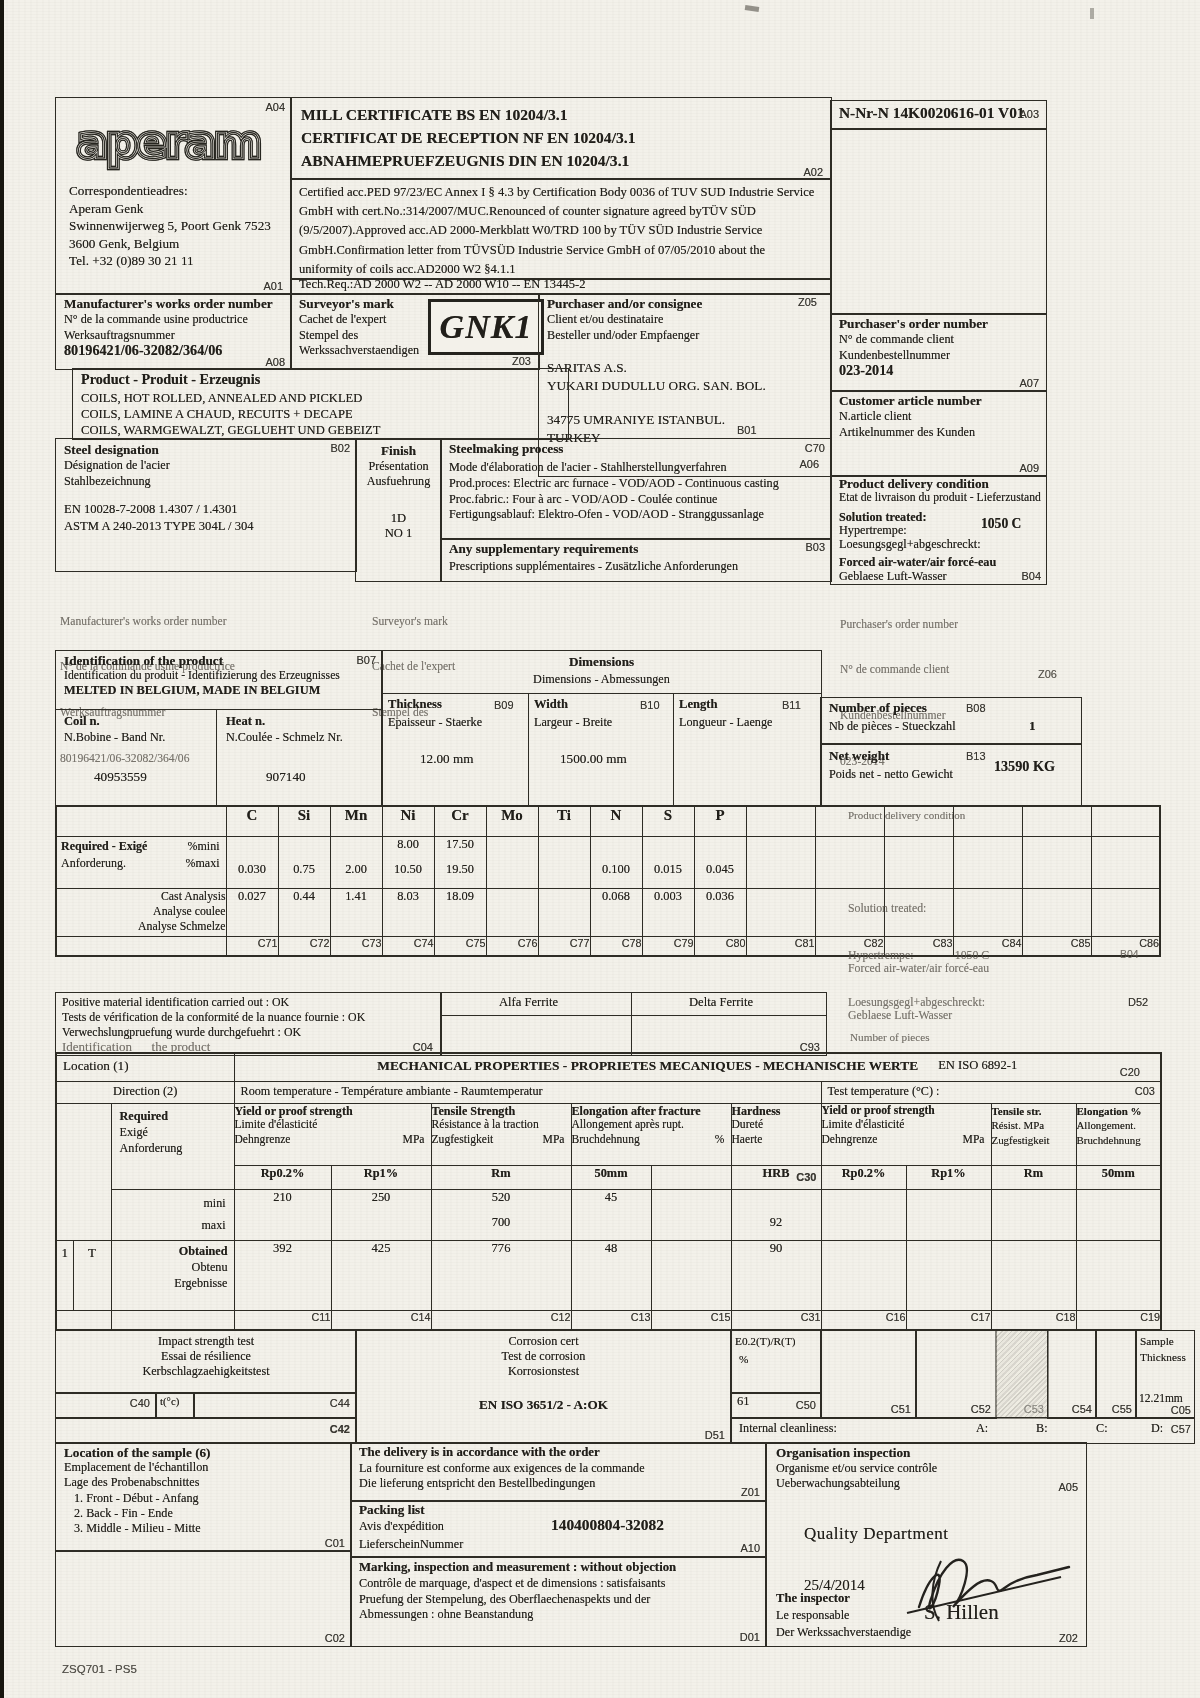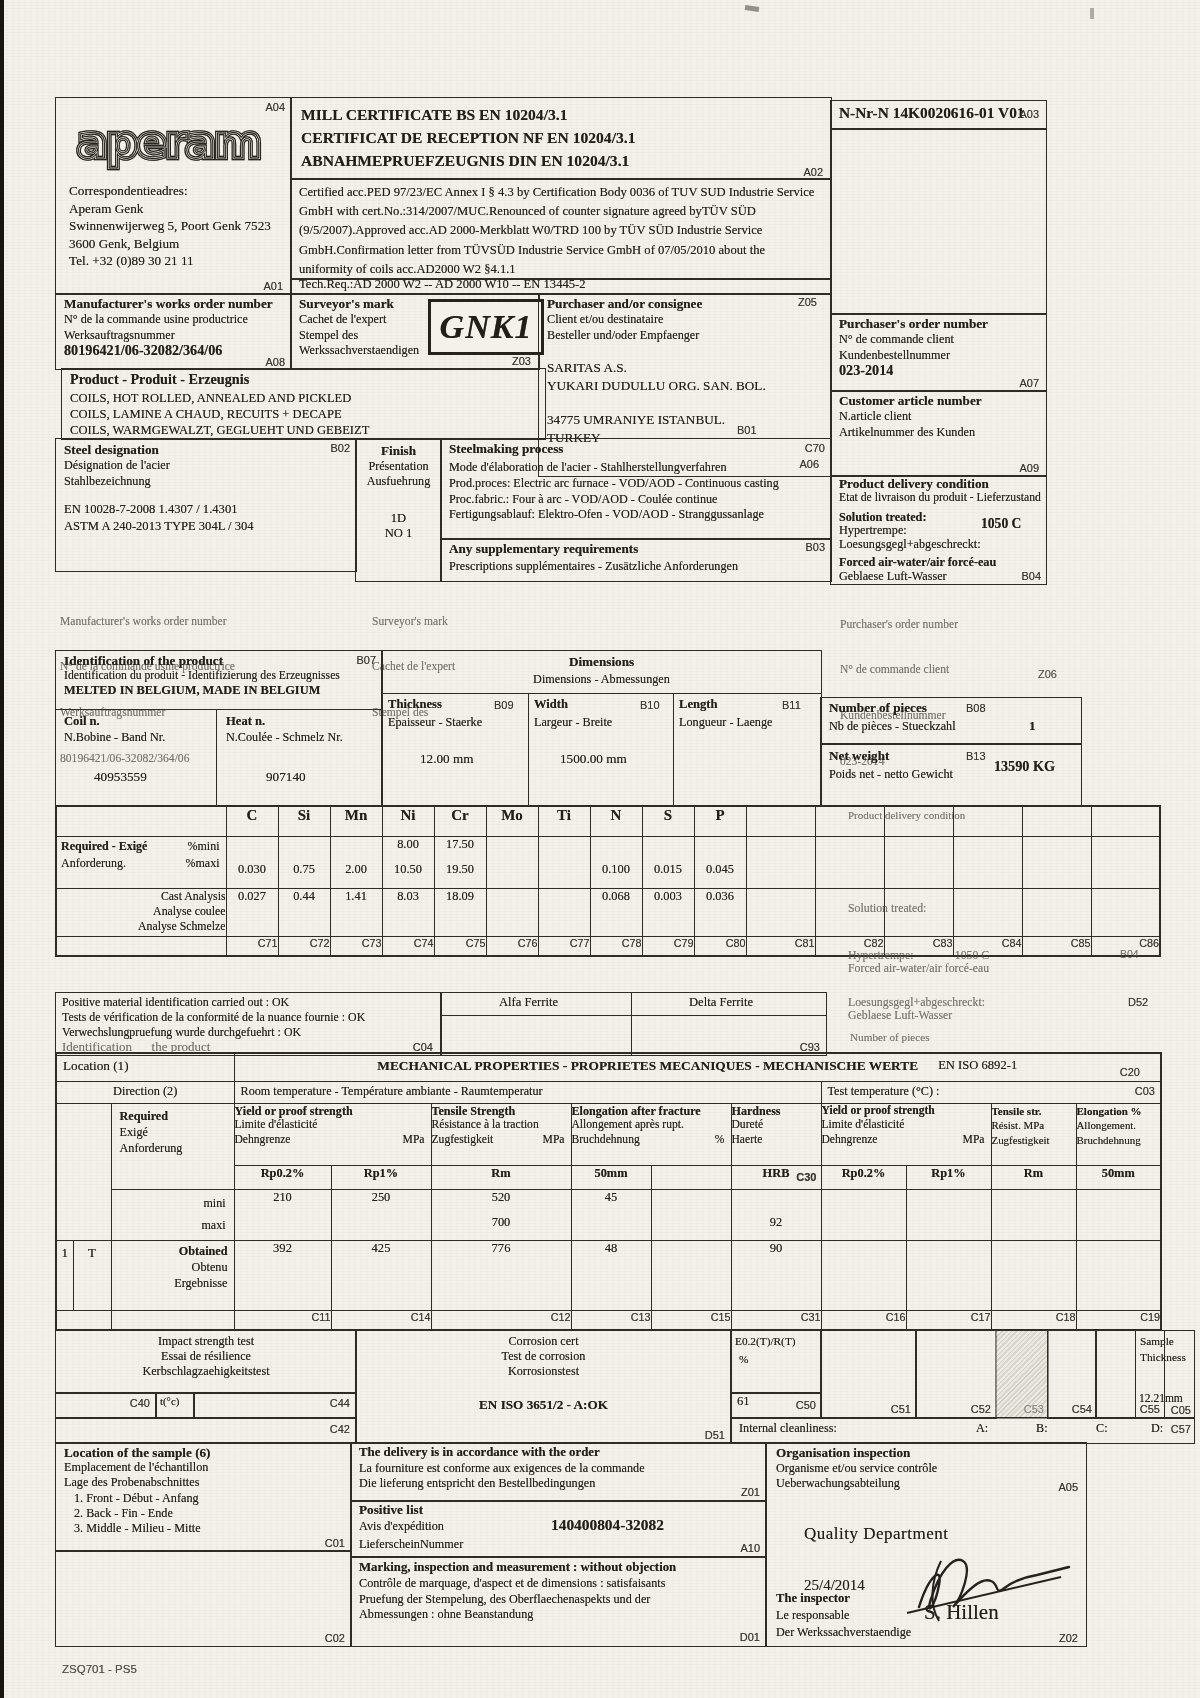--- a/index.html
+++ b/index.html
@@ -133,21 +133,21 @@
 
   <div class="bx" style="left:830px;top:390px;width:215px;height:85px;">
     <div class="tx" style="left:8px;top:2px;line-height:15.8px;">
       <div class="b f13">Customer article number</div>
       <div class="f12">N.article client</div>
       <div class="f12">Artikelnummer des Kunden</div>
     </div>
     <div class="cc" style="right:7px;bottom:2px;">A09</div>
   </div>
 
-  <div class="bx" style="left:61px;top:368px;width:483px;height:70px;">
+  <div class="bx" style="left:72px;top:368px;width:483px;height:70px;padding-left:12px;">
     <div class="tx b f14" style="left:8px;top:2px;">Product - Produit - Erzeugnis</div>
     <div class="tx f125" style="left:8px;top:21px;line-height:16px;">
       <div>COILS, HOT ROLLED, ANNEALED AND PICKLED</div>
       <div>COILS, LAMINE A CHAUD, RECUITS + DECAPE</div>
       <div>COILS, WARMGEWALZT, GEGLUEHT UND GEBEIZT</div>
     </div>
   </div>
 
   <div class="bx" style="left:55px;top:438px;width:300px;height:132px;">
     <div class="cc" style="right:6px;top:3px;">B02</div>
@@ -628,21 +628,21 @@
   <div class="bx" style="left:55px;top:1392px;width:100px;height:25px;">
     <div class="cc" style="right:6px;top:4px;">C40</div>
   </div>
   <div class="bx" style="left:155px;top:1392px;width:38px;height:25px;">
     <div class="tx" style="left:4px;top:2px;font-size:10.8px;">t(°c)</div>
   </div>
   <div class="bx" style="left:193px;top:1392px;width:162px;height:25px;">
     <div class="cc" style="right:6px;top:4px;">C44</div>
   </div>
   <div class="bx" style="left:55px;top:1417px;width:300px;height:25px;">
-    <div class="cc" style="right:6px;top:5px;">C42</div>
+    <div class="cc" style="right:6px;top:5px;font-weight:bold;">C42</div>
   </div>
 
   <div class="bx" style="left:355px;top:1330px;width:375px;height:112px;text-align:center;">
     <div class="f12" style="margin-top:3px;">Corrosion cert</div>
     <div class="f12">Test de corrosion</div>
     <div class="f12">Korrosionstest</div>
     <div class="b f13" style="margin-top:18px;">EN ISO 3651/2 - A:OK</div>
     <div class="cc" style="right:6px;bottom:2px;">D51</div>
   </div>
 
@@ -659,21 +659,21 @@
   </div>
   <div class="bx" style="left:915px;top:1330px;width:80px;height:87px;">
     <div class="cc" style="right:5px;bottom:3px;">C52</div>
   </div>
   <div class="bx hatch" style="left:995px;top:1330px;width:52px;height:87px;opacity:0.55;">
     <div class="cc" style="right:4px;bottom:3px;">C53</div>
   </div>
   <div class="bx" style="left:1047px;top:1330px;width:48px;height:87px;">
     <div class="cc" style="right:4px;bottom:3px;">C54</div>
   </div>
-  <div class="bx" style="left:1095px;top:1330px;width:40px;height:87px;padding-left:28px;">
+  <div class="bx" style="left:1095px;top:1330px;width:40px;height:87px;">
     <div class="cc" style="right:4px;bottom:3px;">C55</div>
   </div>
   <div class="bx" style="left:1135px;top:1330px;width:58px;height:87px;">
     <div class="tx" style="left:4px;top:3px;font-size:11.3px;">Sample</div>
     <div class="tx" style="left:4px;top:19px;font-size:11.3px;">Thickness</div>
     <div class="tx" style="left:3px;top:60px;font-size:11.5px;">12.21mm</div>
     <div class="cc" style="right:3px;bottom:2px;">C05</div>
   </div>
   <div class="bx" style="left:730px;top:1417px;width:463px;height:25px;">
     <div class="tx f12" style="left:8px;top:3px;">Internal cleanliness:</div>
@@ -703,21 +703,21 @@
   <div class="bx" style="left:350px;top:1442px;width:415px;height:58px;">
     <div class="tx" style="left:8px;top:2px;line-height:15.6px;">
       <div class="b" style="font-size:12.8px;">The delivery is in accordance with the order</div>
       <div class="f12">La fourniture est conforme aux exigences de la commande</div>
       <div class="f12">Die lieferung entspricht den Bestellbedingungen</div>
     </div>
     <div class="cc" style="right:6px;bottom:3px;">Z01</div>
   </div>
 
   <div class="bx" style="left:350px;top:1500px;width:415px;height:56px;">
-    <div class="tx b f13" style="left:8px;top:1px;">Positive list</div>
+    <div class="tx b f13" style="left:8px;top:1px;">Packing list</div>
     <div class="tx f12" style="left:8px;top:18px;">Avis d'expédition</div>
     <div class="tx b f15" style="left:200px;top:14px;">140400804-32082</div>
     <div class="tx f12" style="left:8px;top:36px;">LieferscheinNummer</div>
     <div class="cc" style="right:6px;bottom:3px;">A10</div>
   </div>
 
   <div class="bx" style="left:350px;top:1556px;width:415px;height:89px;">
     <div class="tx" style="left:8px;top:3px;line-height:15.8px;">
       <div class="b" style="font-size:12.8px;">Marking, inspection and measurement : without objection</div>
       <div class="f12">Contrôle de marquage, d'aspect et de dimensions : satisfaisants</div>

